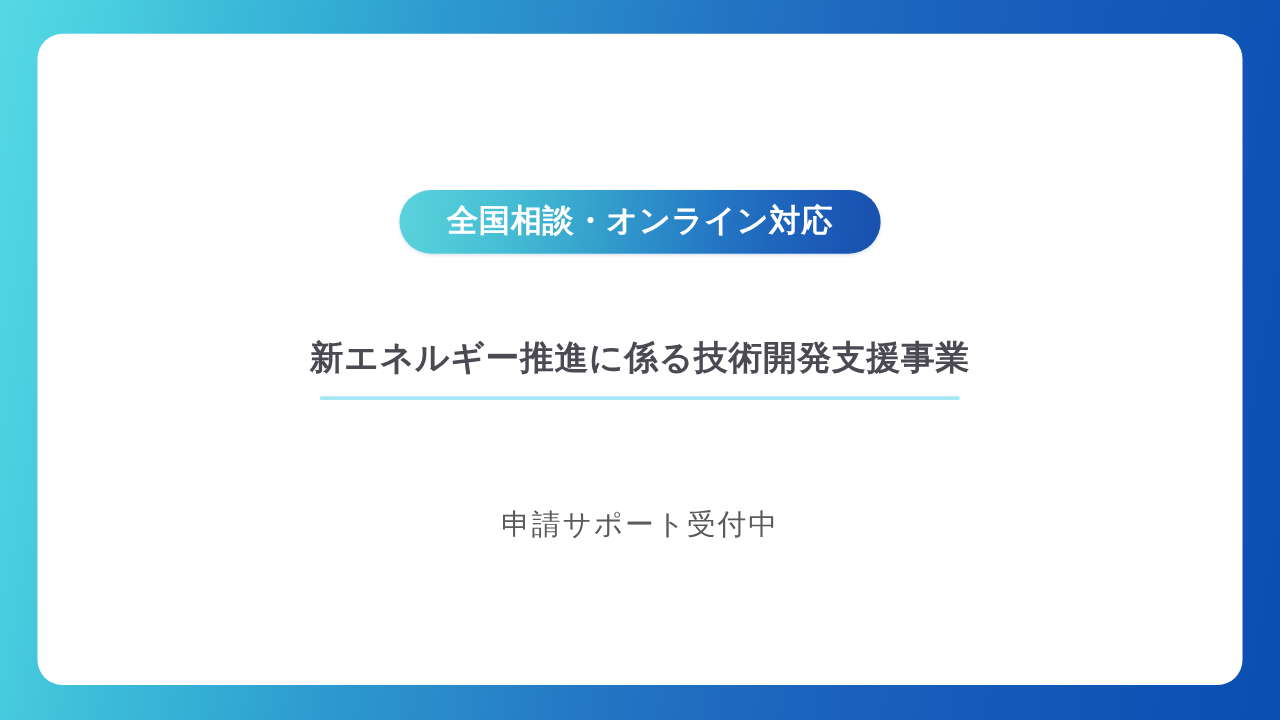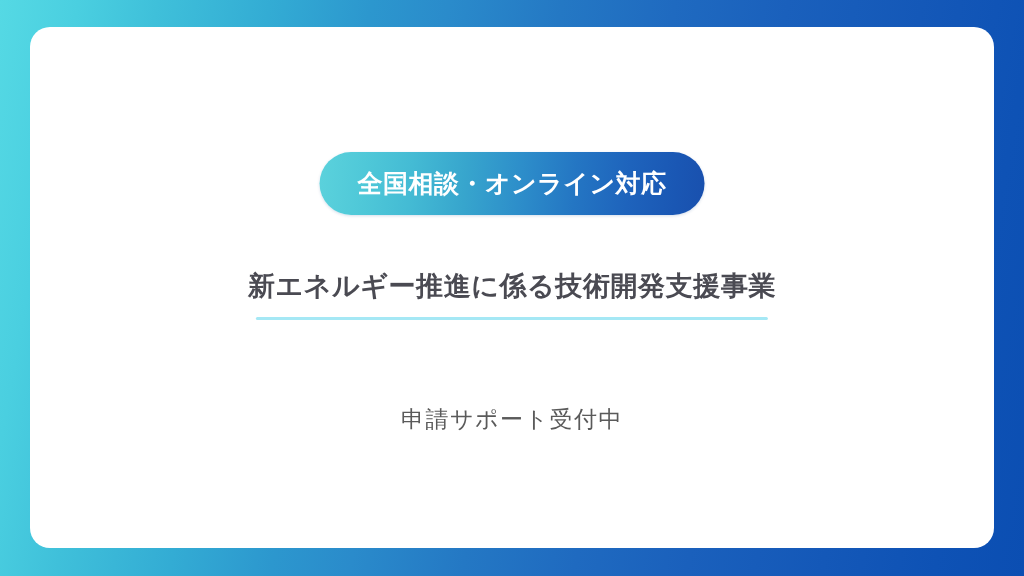--- a/index.html
+++ b/index.html
@@ -58,21 +58,21 @@
 
   
   .badge {
     position: absolute;
     left: 50%;
     transform: translateX(-50%);
     top: 125px;
     display: inline-flex;
     align-items: center;
     justify-content: center;
-    height: 63px;
+    height: 51px;
     padding: 0 38px;
     border-radius: 999px;
     background: linear-gradient(95deg,
                 #5BD2DC 0%,
                 #4FC8D8 12%,
                 #44BBD4 24%,
                 #37A5CD 38%,
                 #2D8ECA 52%,
                 #2476C3 66%,
                 #1E63BC 80%,

